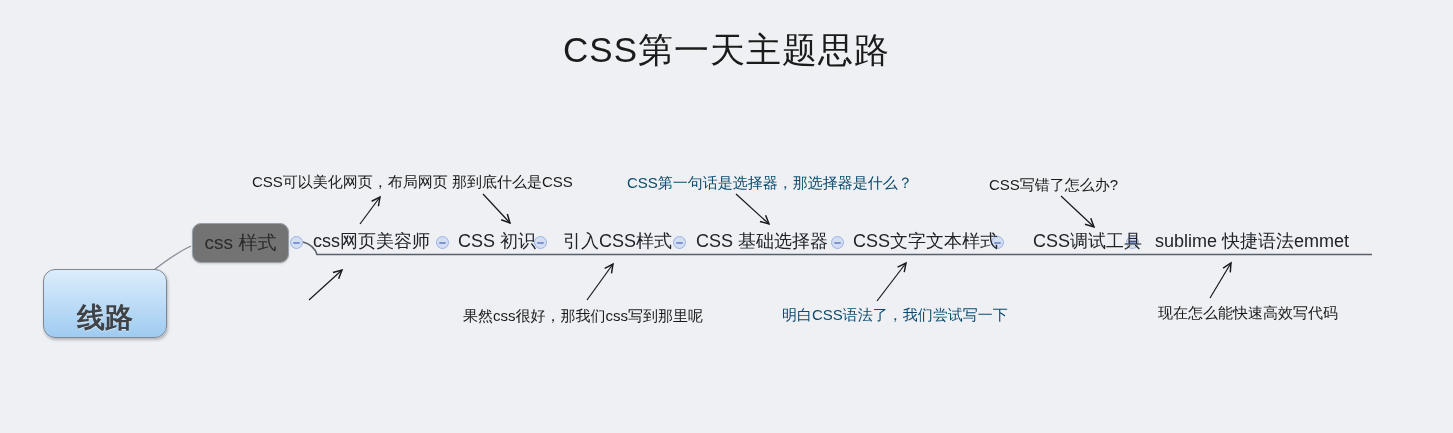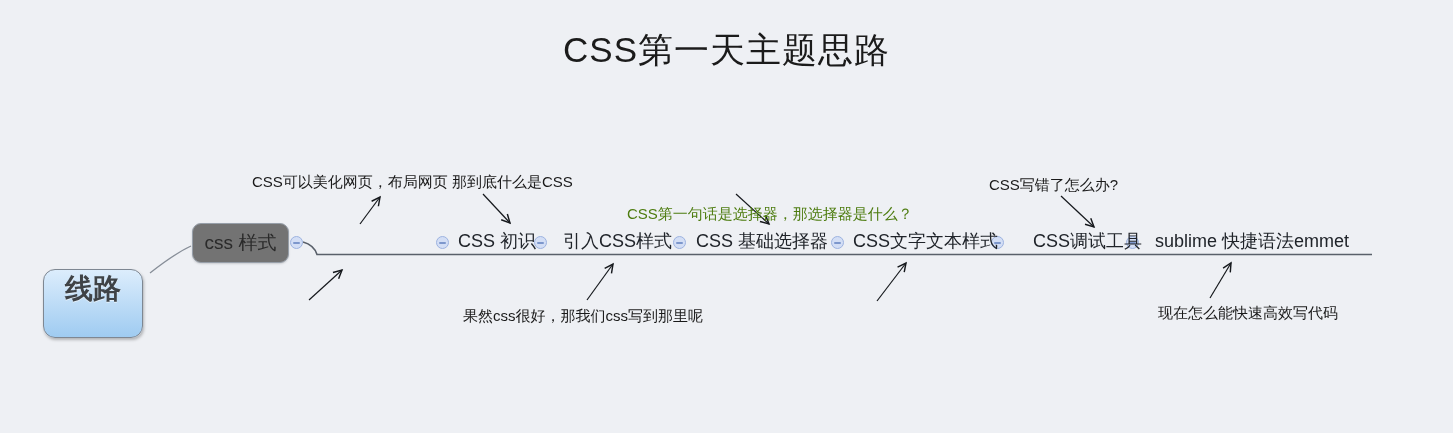--- a/index.html
+++ b/index.html
@@ -18,26 +18,26 @@
     color:#1b1b1b;
     letter-spacing:1px;
     white-space:nowrap;
   }
   .svg-layer{
     position:absolute;left:0;top:0;width:1453px;height:433px;
     pointer-events:none;
   }
   .root-node{
     position:absolute;
-    left:43px;top:269px;width:100px;height:69px;
+    left:43px;top:269px;width:124px;height:69px;
     background:linear-gradient(#dcedfc,#9fcbf1);
     border:1px solid #7e8792;
     border-radius:12px;
     box-shadow:1px 2px 3px rgba(0,0,0,.25);
-    display:flex;align-items:flex-start;justify-content:center;
+    display:flex;align-items:flex-end;justify-content:center;
     font-size:28px;font-weight:bold;color:#3f4347;
     text-shadow:0 1px 0 rgba(255,255,255,.55);
     box-sizing:border-box;
   }
   .branch-node{
     position:absolute;
     left:192px;top:223px;width:97px;height:40px;
     background:#737373;
     border:1px solid #979fa9;
     border-radius:9px;
@@ -63,21 +63,21 @@
     display:flex;align-items:center;justify-content:center;
   }
   .collapse .minus{
     width:7px;height:2px;background:#7d97cc;border-radius:1px;
   }
   .ann{
     position:absolute;
     font-size:15px;color:#191919;
     white-space:nowrap;
   }
-  .ann.red{color:#4d7c0f;margin-top:31px;}
+  .ann.red{color:#0c4a6e;}
 </style>
 </head>
 <body>
 
 <div class="canvas">
 
   <svg class="svg-layer" viewBox="0 0 1453 433">
     <defs>
       <marker id="ah" viewBox="0 0 10 10" refX="8.5" refY="5" markerWidth="10" markerHeight="10" orient="auto-start-reverse">
         <path d="M1.5,1.5 L8.5,5 L1.5,8.5" fill="none" stroke="#15181c" stroke-width="1.2"></path>
@@ -123,28 +123,30 @@
   <div class="collapse" style="left:831px;">
       <span class="minus"></span>
     </div>
   <div class="collapse" style="left:991px;">
       <span class="minus"></span>
     </div>
   <div class="collapse" style="left:1126px;">
       <span class="minus"></span>
     </div>
 
+  <div class="topic" style="left:313px;">css网页美容师</div>
   <div class="topic" style="left:458px;">CSS 初识</div>
   <div class="topic" style="left:563px;">引入CSS样式</div>
   <div class="topic" style="left:696px;">CSS 基础选择器</div>
   <div class="topic" style="left:853px;">CSS文字文本样式</div>
   <div class="topic" style="left:1018px;margin-left:15px;">CSS调试工具</div>
   <div class="topic" style="left:1155px;">sublime 快捷语法emmet</div>
 
   <div class="ann" style="left:252px;top:173px;">CSS可以美化网页，布局网页</div>
   <div class="ann" style="left:452px;top:173px;">那到底什么是CSS</div>
   <div class="ann red" style="left:627px;top:174px;">CSS第一句话是选择器，那选择器是什么？</div>
   <div class="ann" style="left:989px;top:176px;">CSS写错了怎么办?</div>
 
   <div class="ann" style="left:463px;top:307px;">果然css很好，那我们css写到那里呢</div>
+  <div class="ann red" style="left:782px;top:306px;">明白CSS语法了，我们尝试写一下</div>
   <div class="ann" style="left:1158px;top:304px;">现在怎么能快速高效写代码</div>
 
 </div>
 
 </body></html>

